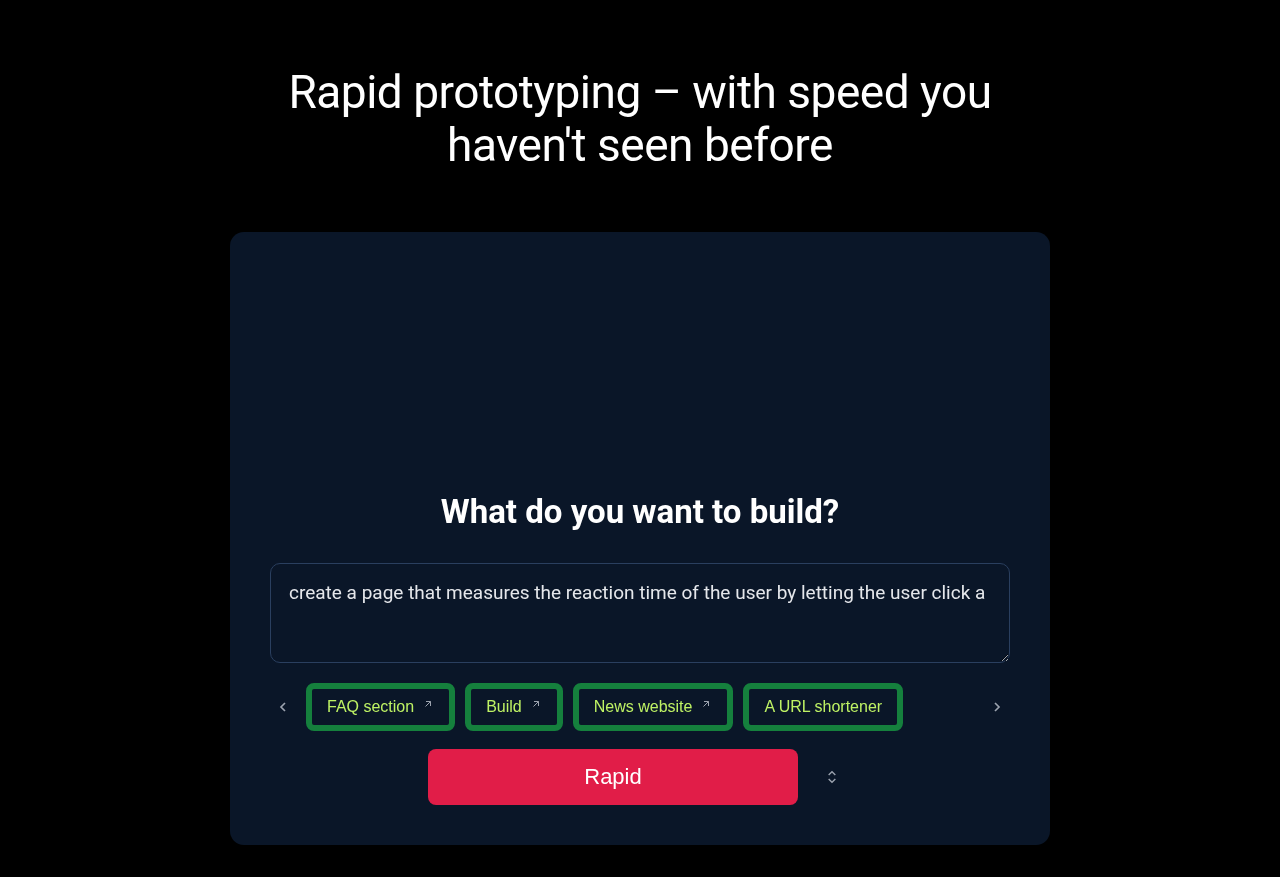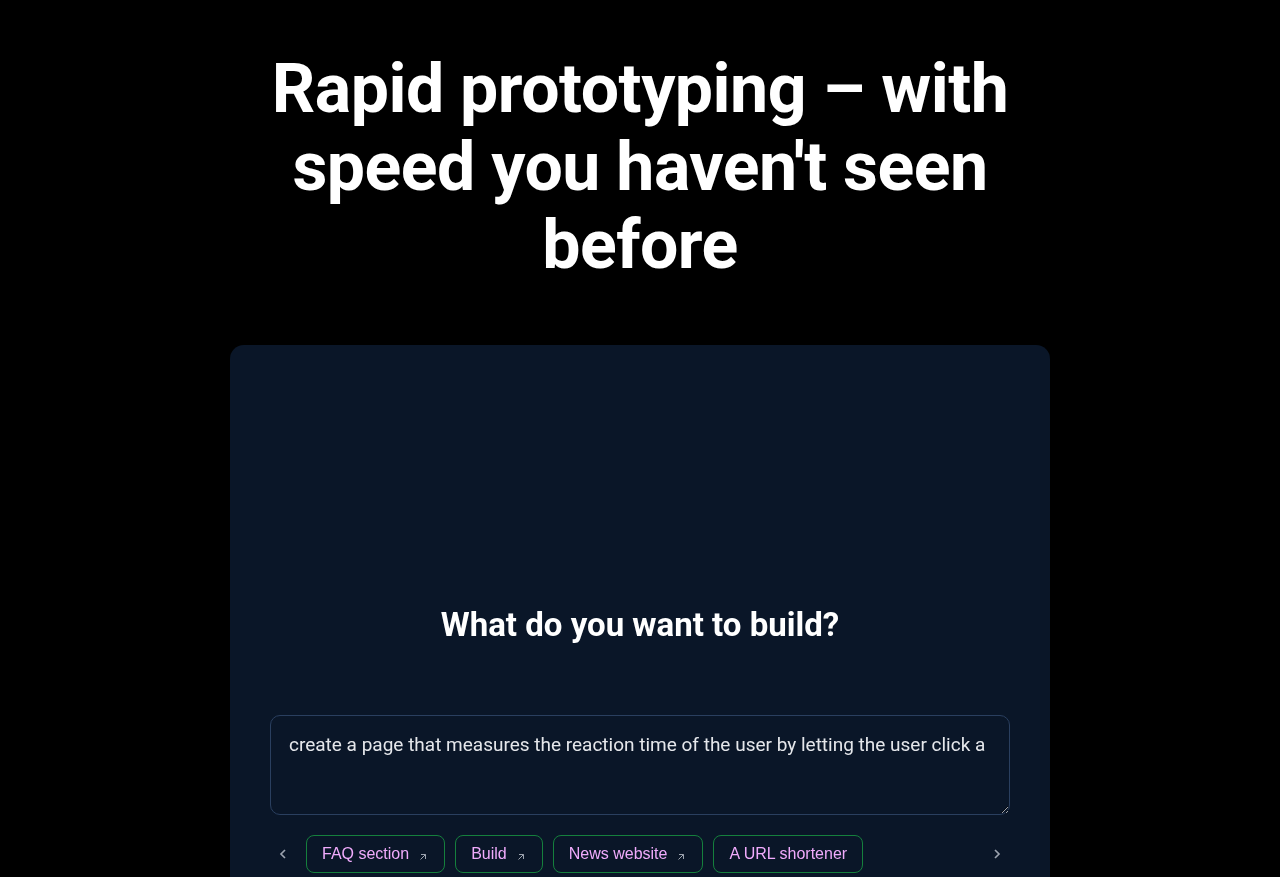--- a/index.html
+++ b/index.html
@@ -13,26 +13,26 @@
       background: #000000;
       font-family: -apple-system, BlinkMacSystemFont, "Segoe UI", Roboto, Helvetica, Arial, sans-serif;
       color: #ffffff;
       overflow: hidden;
     }
     .hero {
       text-align: center;
       padding-top: 50px;
     }
     .hero-title {
-      font-size: 68px;
-      font-weight: 700;
+      font-size: 46px;
+      font-weight: 400;
       line-height: 1.15;
       letter-spacing: -0.5px;
       max-width: 820px;
-      margin: 0 auto;
+      margin: 16px auto;
     }
     .hero-subtitle {
       font-size: 29px;
       font-weight: 500;
       line-height: 1.35;
       margin-top: 34px;
       max-width: 760px;
       margin-left: auto;
       margin-right: auto;
     }
@@ -56,21 +56,20 @@
       background: #0a1628;
       border: 1px solid #2a3f5f;
       border-radius: 10px;
       padding: 16px 18px;
       font-size: 19px;
       color: #e5e7eb;
       font-family: inherit;
       resize: vertical;
       outline: none;
       line-height: 1.4;
-      margin-top: 39px;
     }
     .chips-row {
       display: flex;
       align-items: center;
       gap: 10px;
       margin-top: 16px;
       position: relative;
     }
     .nav-arrow {
       width: 26px;
@@ -87,27 +86,27 @@
       height: 16px;
     }
     .chips-scroll {
       display: flex;
       gap: 10px;
       overflow: hidden;
       flex: 1;
     }
     .chip {
       display: inline-flex;
-      align-items: flex-end;
+      align-items: flex-start;
       gap: 8px;
       padding: 9px 15px;
-      border: 1px solid #15803d;
+      border: 6px solid #15803d;
       border-radius: 8px;
       background: transparent;
-      color: #f0abfc;
+      color: #bef264;
       font-size: 16px;
       font-weight: 500;
       cursor: pointer;
       white-space: nowrap;
       flex-shrink: 0;
     }
     .chip-arrow {
       width: 12px;
       height: 12px;
       display: inline-flex;

